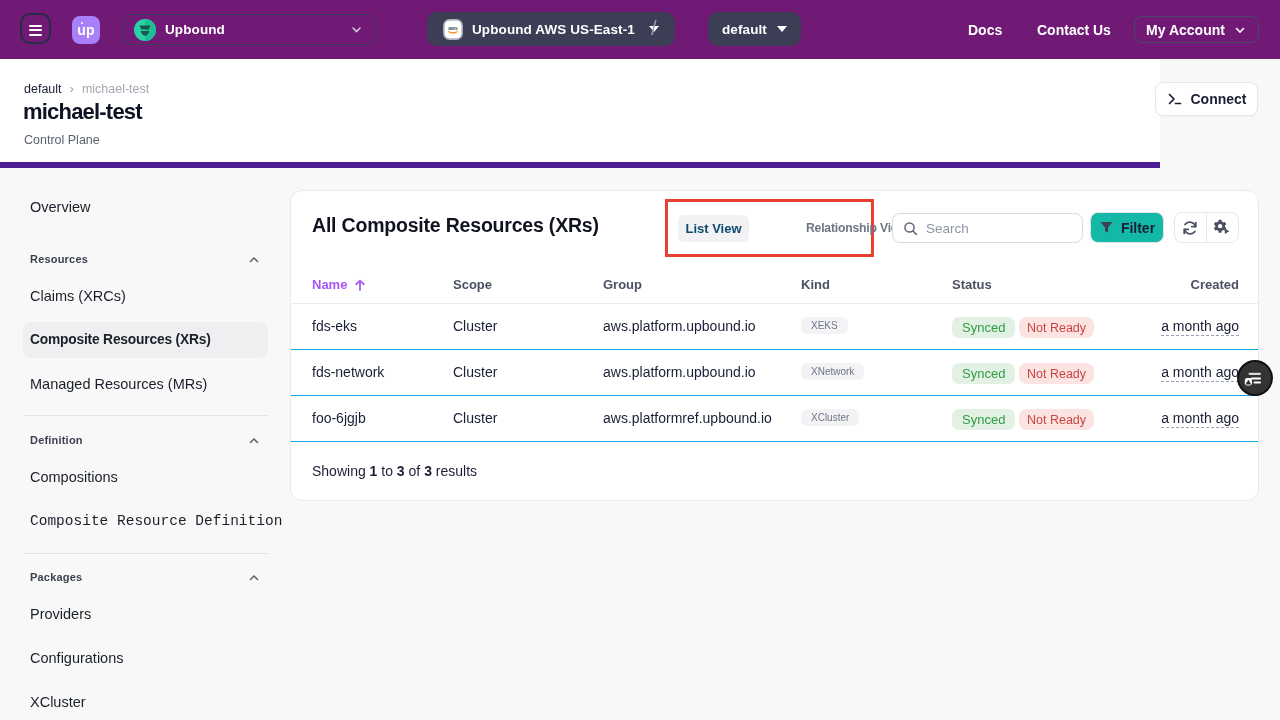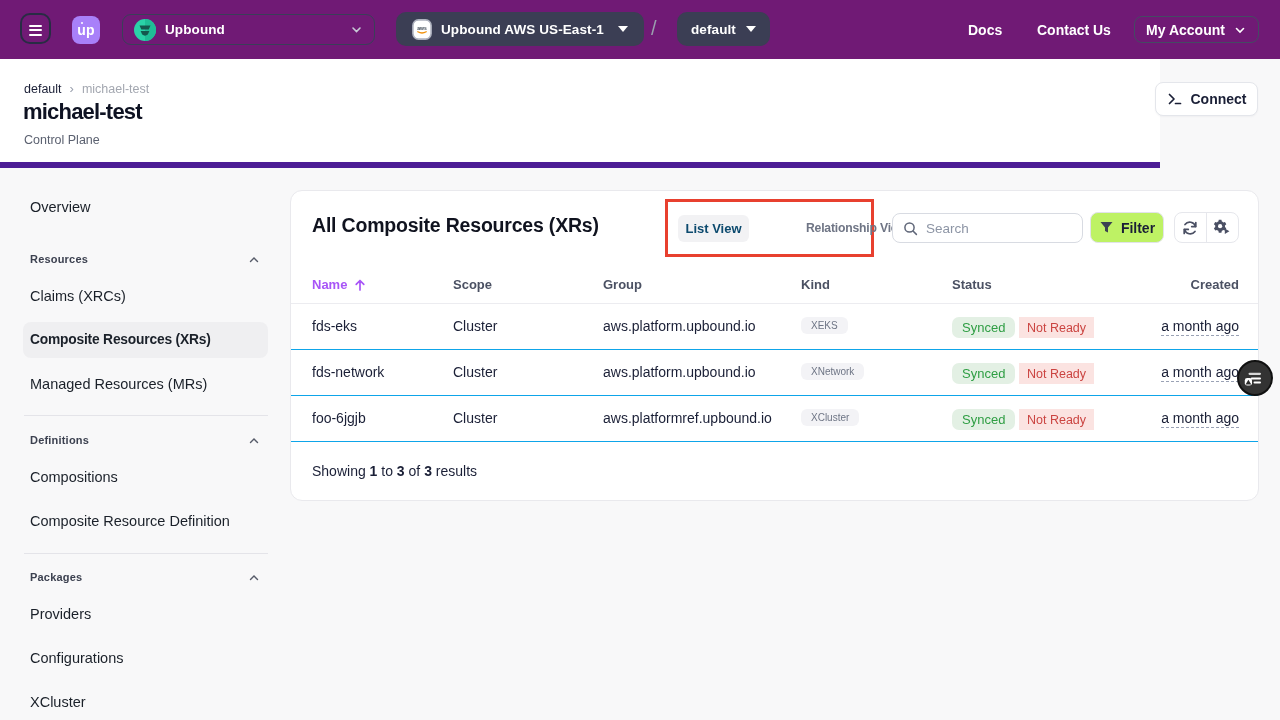--- a/index.html
+++ b/index.html
@@ -7,21 +7,21 @@
 body { font-family:"Liberation Sans", sans-serif; background:#f8f8f9; position:relative; }
 
 
 .nav { position:absolute; left:0; top:0; width:1280px; height:59px; background:#701a75; }
 .hamburger { position:absolute; left:20px; top:13px; width:31px; height:31px; border:2px solid #282c44; border-radius:10px; }
 .hamburger span { position:absolute; left:7px; width:13px; height:2.2px; background:#fff; border-radius:1px; }
 .logo { position:absolute; left:72px; top:16px; width:28px; height:28px; background:#a880f9; border-radius:8px; color:#fff; font-weight:bold; font-size:14px; text-align:center; line-height:29px; letter-spacing:0.3px; }
 .orgdd { position:absolute; left:122px; top:14px; width:253px; height:31px; border:1.5px solid #3a3f58; border-radius:9px; display:flex; align-items:center; padding:0 11px; }
 .orgdd .txt { color:#fff; font-weight:bold; font-size:13.5px; margin-left:9px; letter-spacing:0.1px; }
 .orgdd .chev { margin-left:auto; }
-.ctpill { position:absolute; top:12px; height:34px; background:#3b3e54; border-radius:10px; display:flex; align-items:center; padding:0 16px; }
+.ctpill { position:absolute; top:12px; height:34px; background:#3b3e54; border-radius:10px; display:flex; align-items:center; padding:0 16px;margin-left:31px; }
 .ctpill .txt { color:#fff; font-weight:bold; font-size:13.5px; letter-spacing:0.1px; }
 .caret { width:0; height:0; border-left:5.5px solid transparent; border-right:5.5px solid transparent; border-top:6.5px solid #fff; margin-left:auto; }
 .slash { position:absolute; left:651px; top:17px; color:#9a9eae; font-size:20px; font-weight:300; }
 .navlink { position:absolute; top:22px; color:#fff; font-weight:bold; font-size:14px; }
 .myacct { position:absolute; left:1134px; top:16px; width:125px; height:27px; border:1.5px solid #454a63; border-radius:8px; color:#fff; font-weight:bold; font-size:14px; display:flex; align-items:center; justify-content:center; }
 
 
 .pagehead { position:absolute; left:0; top:59px; width:1160px; height:109px; background:#fff; border-bottom:6px solid #4c1d95; }
 .crumb { position:absolute; left:24px; top:22px; font-size:12.5px; color:#1a1f36; }
 .crumb .sep { color:#9aa0ae; margin:0 8px; font-size:13px; }
@@ -39,33 +39,33 @@
 .divider { position:absolute; left:24px; width:244px; height:1px; background:#e4e4e9; }
 
 
 .card { position:absolute; left:290px; top:190px; width:969px; height:311px; background:#fff; border:1px solid #e9e9ed; border-radius:12px; }
 .cardtitle { position:absolute; left:21px; top:23px; font-size:19.5px; font-weight:bold; color:#10131f; letter-spacing:-0.2px; }
 .redbox { position:absolute; left:374px; top:8px; width:209px; height:58px; border:3px solid #e8402f; }
 .tab1 { position:absolute; left:387px; top:24px; width:71px; height:27px; background:#f2f2f4; border-radius:6px; text-align:center; line-height:27px; font-size:13px; font-weight:bold; color:#0c4a6e; }
 .tab2 { position:absolute; left:477px; top:30px; font-size:12.2px; font-weight:bold; color:#6f7585; letter-spacing:-0.2px;margin-left:38px; }
 .search { position:absolute; left:601px; top:22px; width:191px; height:30px; border:1px solid #d8dbe2; border-radius:8px; display:flex; align-items:center; padding:0 10px; background:#fff; }
 .search .ph { color:#8d95a5; font-size:13.5px; margin-left:8px; }
-.filter { position:absolute; left:799px; top:21px; width:74px; height:31px; border:1px solid #e1e3e9; border-radius:8px; display:flex; align-items:center; justify-content:center; font-size:14px; font-weight:bold; color:#1a1f36; background:#bef264; }
+.filter { position:absolute; left:799px; top:21px; width:74px; height:31px; border:1px solid #e1e3e9; border-radius:8px; display:flex; align-items:center; justify-content:center; font-size:14px; font-weight:bold; color:#1a1f36; background:#14b8a6; }
 .icongrp { position:absolute; left:883px; top:21px; width:65px; height:31px; border:1px solid #e6e7ec; border-radius:8px; background:#fff; display:flex; }
 .icongrp .cell { width:32px; height:100%; display:flex; align-items:center; justify-content:center; }
 .icongrp .cell:first-child { border-right:1px solid #e6e7ec; }
 
 
 .thead { position:absolute; left:0; top:76px; width:967px; height:37px; border-bottom:1px solid #ececf0; }
 .th { position:absolute; top:10px; font-size:13px; font-weight:bold; color:#4b5163; white-space:nowrap; }
 .row { position:absolute; left:0; width:967px; height:46px; border-bottom:1px solid #0ea5e9; }
 .td { position:absolute; top:14px; font-size:14px; color:#1a1f36; }
 .badge { position:absolute; top:13px; font-size:10px; color:#6e7585; background:#f3f3f6; border-radius:6px; padding:3px 10px; }
 .bsync { position:absolute; left:661px; top:13px; font-size:13px; color:#2f9e44; background:#e3f0e4; border-radius:7px; padding:3px 10px; }
-.bnr { position:absolute; left:728px; top:13px; font-size:12.5px; color:#cb4441; background:#fbe3e1; border-radius:0; padding:3.5px 8px; }
+.bnr { position:absolute; left:728px; top:13px; font-size:12.5px; color:#cb4441; background:#fbe3e1; border-radius:8px; padding:3.5px 8px; }
 .created { position:absolute; right:19px; top:14px; font-size:14px; color:#1a1f36; border-bottom:1.5px dashed #9aa2b5; padding-bottom:1px; }
 .foot { position:absolute; left:21px; top:272px; font-size:14px; color:#1a1f36; }
 
 
 .fab { position:absolute; left:1237px; top:360px; width:36px; height:36px; border-radius:50%; background:#333333; border:2px solid #111; }
 
 svg { display:block; }
 </style>
 </head>
 <body>
@@ -131,26 +131,26 @@
   <div class="shead" style="top:85px;">Resources</div>
   <svg class="chevup" style="top:86px;" viewBox="0 0 12 12">
       <path d="M2.5 7.5 L6 4 L9.5 7.5" stroke="#565b69" stroke-width="1.4" fill="none" stroke-linecap="round"></path>
     </svg>
   <div class="sitem" style="top:120px;">Claims (XRCs)</div>
   <div class="selbox"></div>
   <div class="sitem" style="top:164px; font-weight:bold; font-size:13.8px; letter-spacing:-0.2px;">Composite Resources (XRs)</div>
   <div class="sitem" style="top:208px;">Managed Resources (MRs)</div>
 
   <div class="divider" style="top:247px;"></div>
-  <div class="shead" style="top:266px;">Definitions</div>
+  <div class="shead" style="top:266px;">Definition</div>
   <svg class="chevup" style="top:267px;" viewBox="0 0 12 12">
       <path d="M2.5 7.5 L6 4 L9.5 7.5" stroke="#565b69" stroke-width="1.4" fill="none" stroke-linecap="round"></path>
     </svg>
   <div class="sitem" style="top:301px;">Compositions</div>
-  <div class="sitem" style="top:345px;">Composite Resource Definition</div>
+  <div class="sitem" style="top:345px;font-family:Liberation Mono, monospace;">Composite Resource Definition</div>
 
   <div class="divider" style="top:385px;"></div>
   <div class="shead" style="top:403px;">Packages</div>
   <svg class="chevup" style="top:404px;" viewBox="0 0 12 12">
       <path d="M2.5 7.5 L6 4 L9.5 7.5" stroke="#565b69" stroke-width="1.4" fill="none" stroke-linecap="round"></path>
     </svg>
   <div class="sitem" style="top:438px;">Providers</div>
   <div class="sitem" style="top:482px;">Configurations</div>
   <div class="sitem" style="top:526px;">XCluster</div>
 </div>

